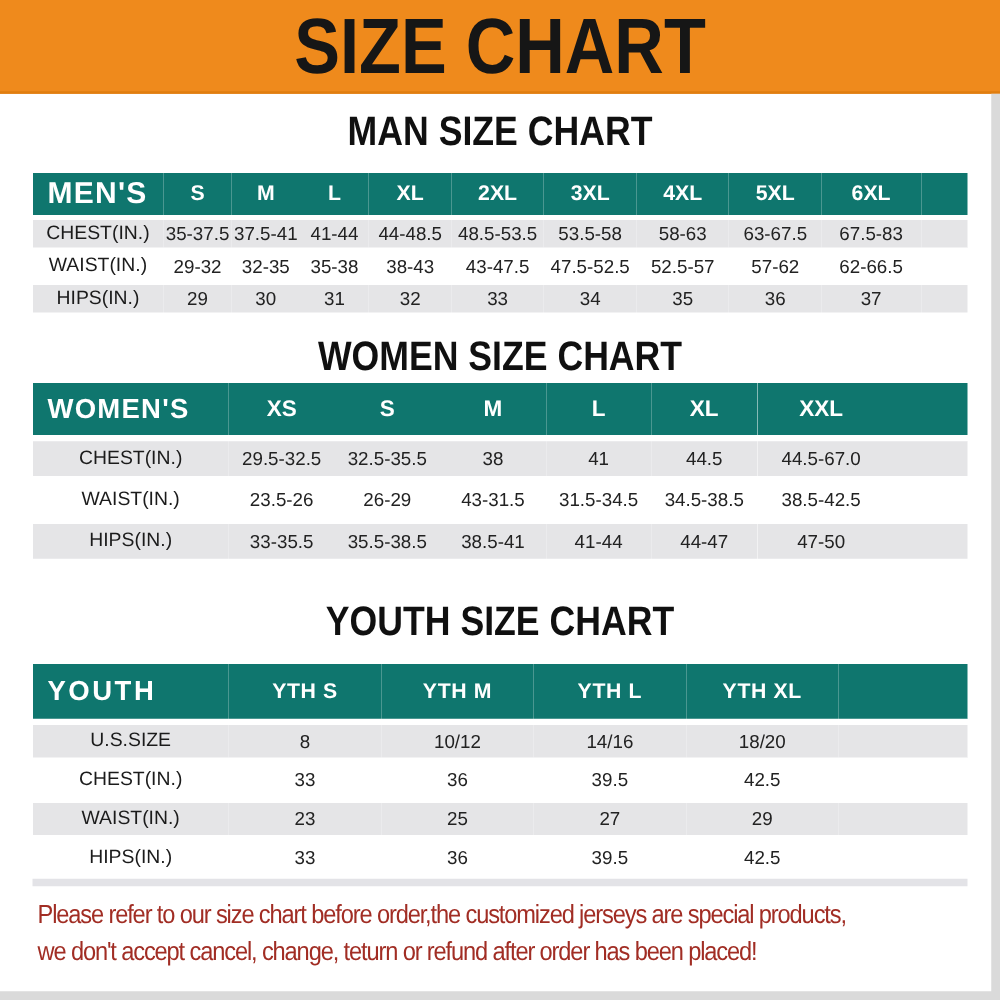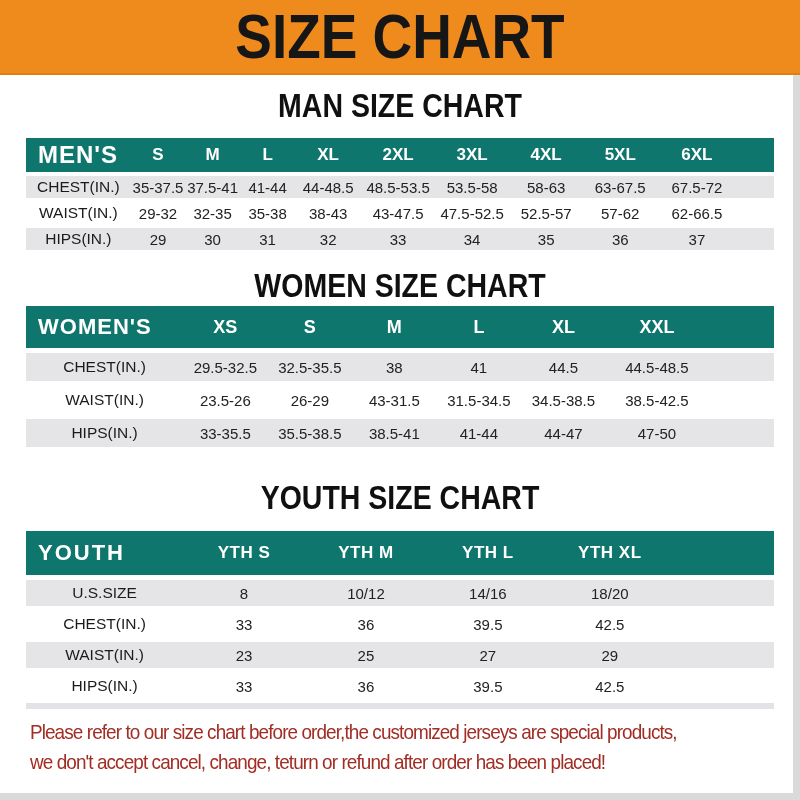--- a/index.html
+++ b/index.html
@@ -113,21 +113,21 @@
     <tr class="row-gray">
       <td class="row-label">CHEST(IN.)</td>
       <td>35-37.5</td>
       <td>37.5-41</td>
       <td>41-44</td>
       <td>44-48.5</td>
       <td>48.5-53.5</td>
       <td>53.5-58</td>
       <td>58-63</td>
       <td>63-67.5</td>
-      <td>67.5-72</td>
+      <td>67.5-83</td>
       <td></td>
     </tr>
     <tr class="row-white">
       <td class="row-label">WAIST(IN.)</td>
       <td>29-32</td>
       <td>32-35</td>
       <td>35-38</td>
       <td>38-43</td>
       <td>43-47.5</td>
       <td>47.5-52.5</td>
@@ -178,21 +178,21 @@
     </tr>
   </thead>
   <tbody>
     <tr class="row-gray">
       <td class="row-label">CHEST(IN.)</td>
       <td>29.5-32.5</td>
       <td>32.5-35.5</td>
       <td>38</td>
       <td>41</td>
       <td>44.5</td>
-      <td>44.5-48.5</td>
+      <td>44.5-67.0</td>
       <td></td>
     </tr>
     <tr class="row-white">
       <td class="row-label">WAIST(IN.)</td>
       <td>23.5-26</td>
       <td>26-29</td>
       <td>43-31.5</td>
       <td>31.5-34.5</td>
       <td>34.5-38.5</td>
       <td>38.5-42.5</td>

